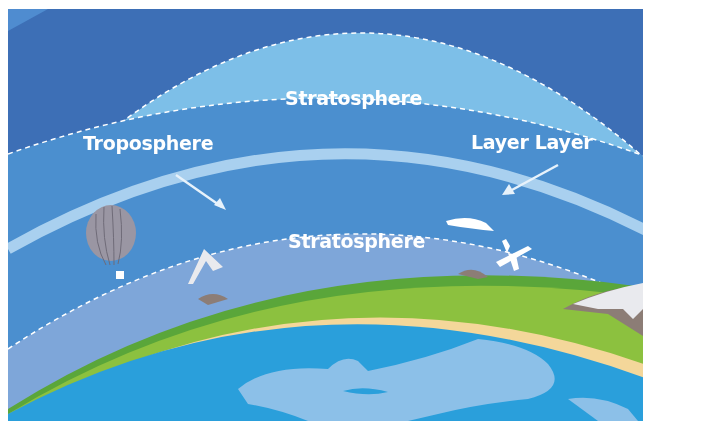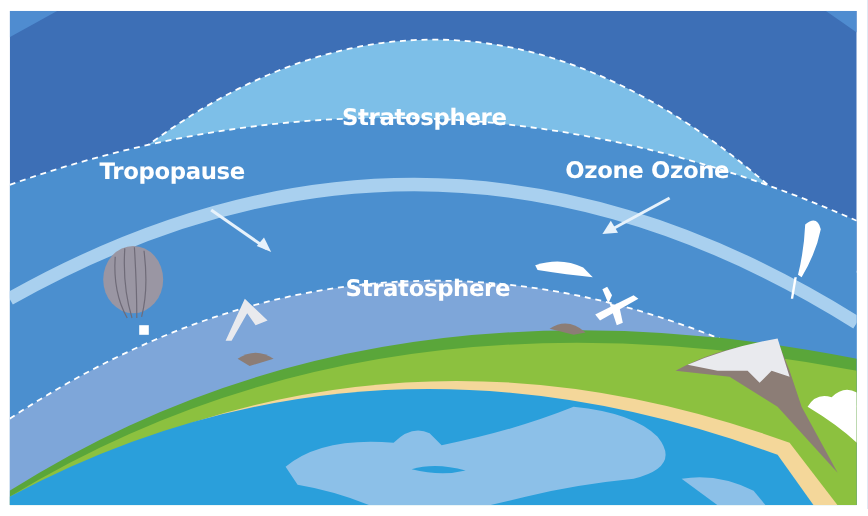--- a/index.html
+++ b/index.html
@@ -1,17 +1,17 @@
 <!DOCTYPE html>
 <html><head>
 <meta charset="utf-8">
 <style>
   html,body{margin:0;padding:0;background:#ffffff;}
   body{width:723px;height:430px;position:relative;overflow:hidden;font-family:"DejaVu Sans",sans-serif;}
-  #diagram{position:absolute;left:8px;top:9px;width:706px;height:412px;overflow:hidden;text-align:right;}
+  #diagram{position:absolute;left:8px;top:9px;width:635px;height:412px;overflow:hidden;text-align:right;}
   #diagram svg{display:block;}
   .lbl{position:absolute;color:#ffffff;font-family:"DejaVu Sans",sans-serif;font-weight:bold;font-size:19px;letter-spacing:-0.3px;white-space:nowrap;}
 </style>
 </head>
 <body>
 
 <div id="diagram">
   <svg width="706" height="412" viewBox="0 0 706 412" xmlns="http://www.w3.org/2000/svg">
 
     <rect x="0" y="0" width="706" height="412" fill="#3d6fb6"></rect>
@@ -74,16 +74,16 @@
       <path d="M656 222 L653 240 L651 240 L654 222 Z"></path>
     </g>
 
     <path d="M168 166 L214 198" stroke="#e7f2fb" stroke-width="2.5" fill="none"></path>
     <path d="M206 196 L218 201 L212 189 Z" fill="#e7f2fb"></path>
     <path d="M550 156 L502 182" stroke="#e7f2fb" stroke-width="2.5" fill="none"></path>
     <path d="M494 186 L507 185 L501 175 Z" fill="#e7f2fb"></path>
   </svg>
 
   <div class="lbl" style="left:277px;top:78px;">Stratosphere</div>
-  <div class="lbl" style="left:75px;top:123px;">Tropopause</div>
-  <div class="lbl" style="left:463px;top:122px;">Ozone Ozone</div>
+  <div class="lbl" style="left:75px;top:123px;">Troposphere</div>
+  <div class="lbl" style="left:463px;top:122px;">Layer Layer</div>
   <div class="lbl" style="left:280px;top:221px;">Stratosphere</div>
 </div>
 
 </body></html>

